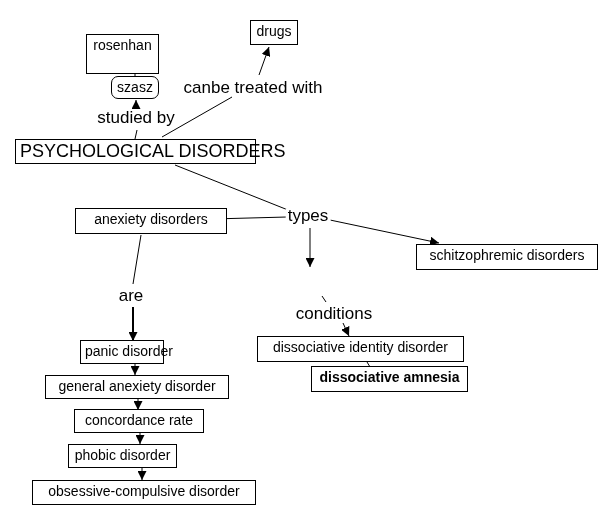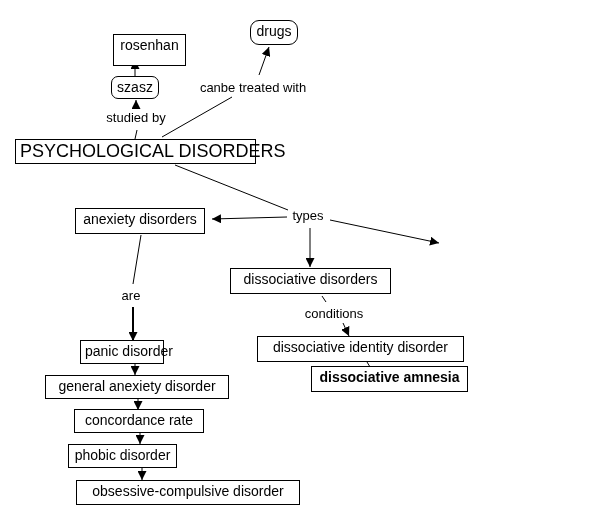--- a/index.html
+++ b/index.html
@@ -30,21 +30,21 @@
       padding: 0 4px;
       white-space: nowrap;
       text-align: center;
     }
     .node.big {
       font-size: 18px;
       line-height: 22px;
     }
     .link-label {
       position: absolute;
-      font-size: 13px;
+      font-size: 17px;
       line-height: 13px;
       color: #000000;
       background: #ffffff;
       white-space: nowrap;
       transform: translate(-50%, -50%);
       padding: 0 2px;
     }
   </style>
 </head>
 <body>
@@ -95,24 +95,24 @@
   </svg>
 
   <div class="link-label" style="left:136px; top:117px;">studied by</div>
   <div class="link-label" style="left:253px; top:87px;">canbe treated with</div>
   <div class="link-label" style="left:308px; top:215px;">types</div>
   <div class="link-label" style="left:131px; top:295px;">are</div>
   <div class="link-label" style="left:334px; top:313px;">conditions</div>
 
   <div class="node big" style="left:15px; top:139px; width:241px; height:25px;">PSYCHOLOGICAL DISORDERS</div>
   <div class="node" style="left:111px; top:76px; width:48px; height:23px;border-radius:7px;">szasz</div>
-  <div class="node" style="left:113px; top:34px; width:73px; height:32px;">rosenhan</div>
-  <div class="node" style="left:250px; top:20px; width:48px; height:25px;border-radius:9px;">drugs</div>
-  <div class="node" style="left:75px; top:208px; width:130px; height:26px;">anexiety disorders</div>
-  <div class="node" style="left:230px; top:268px; width:161px; height:26px;">dissociative disorders</div>
+  <div class="node" style="left:86px; top:34px; width:73px; height:40px;">rosenhan</div>
+  <div class="node" style="left:250px; top:20px; width:48px; height:25px;">drugs</div>
+  <div class="node" style="left:75px; top:208px; width:152px; height:26px;">anexiety disorders</div>
+  <div class="node" style="left:416px; top:244px; width:182px; height:26px;">schitzophremic disorders</div>
   <div class="node" style="left:80px; top:340px; width:84px; height:24px;">panic disorder</div>
   <div class="node" style="left:45px; top:375px; width:184px; height:24px;">general anexiety disorder</div>
   <div class="node" style="left:74px; top:409px; width:130px; height:24px;">concordance rate</div>
   <div class="node" style="left:68px; top:444px; width:109px; height:24px;">phobic disorder</div>
-  <div class="node" style="left:32px; top:480px; width:224px; height:25px;margin-left:44px;">obsessive-compulsive disorder</div>
+  <div class="node" style="left:32px; top:480px; width:224px; height:25px;">obsessive-compulsive disorder</div>
   <div class="node" style="left:257px; top:336px; width:207px; height:26px;">dissociative identity disorder</div>
   <div class="node" style="left:311px; top:366px; width:157px; height:26px;font-weight:bold;">dissociative amnesia</div>
 </div>
 
 </body></html>

